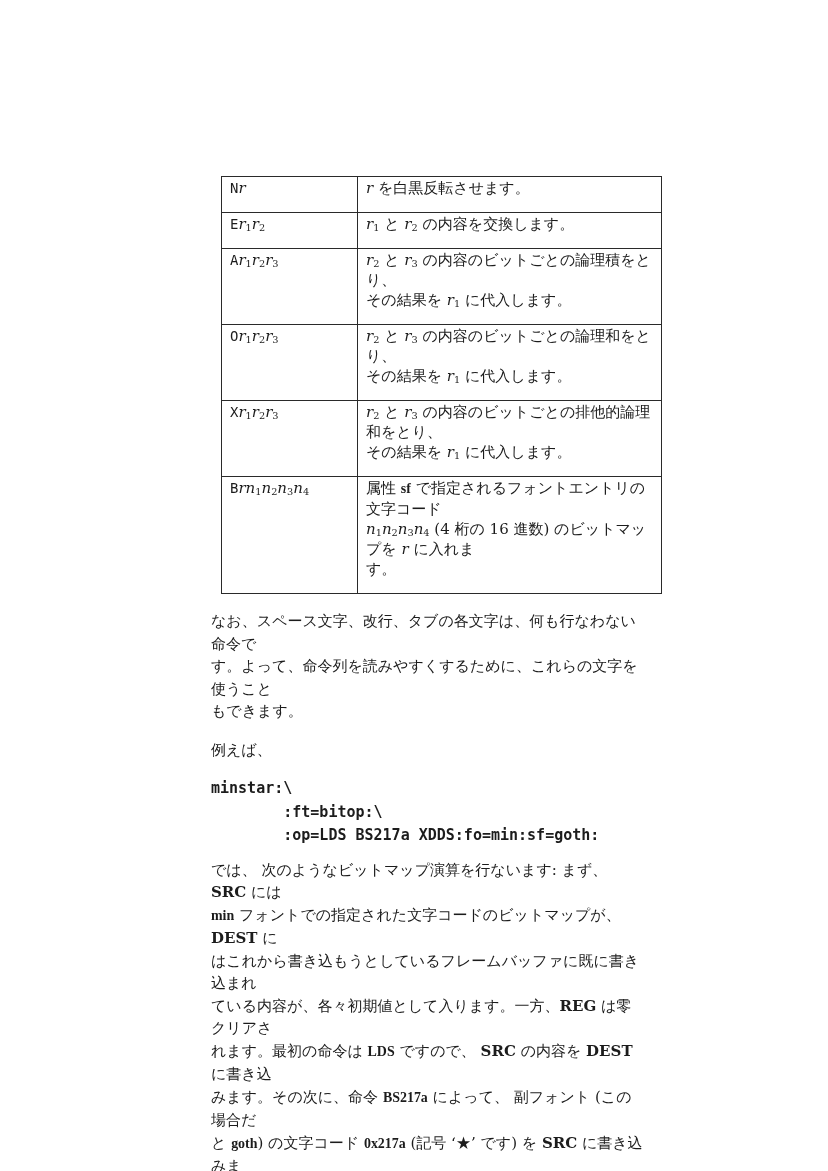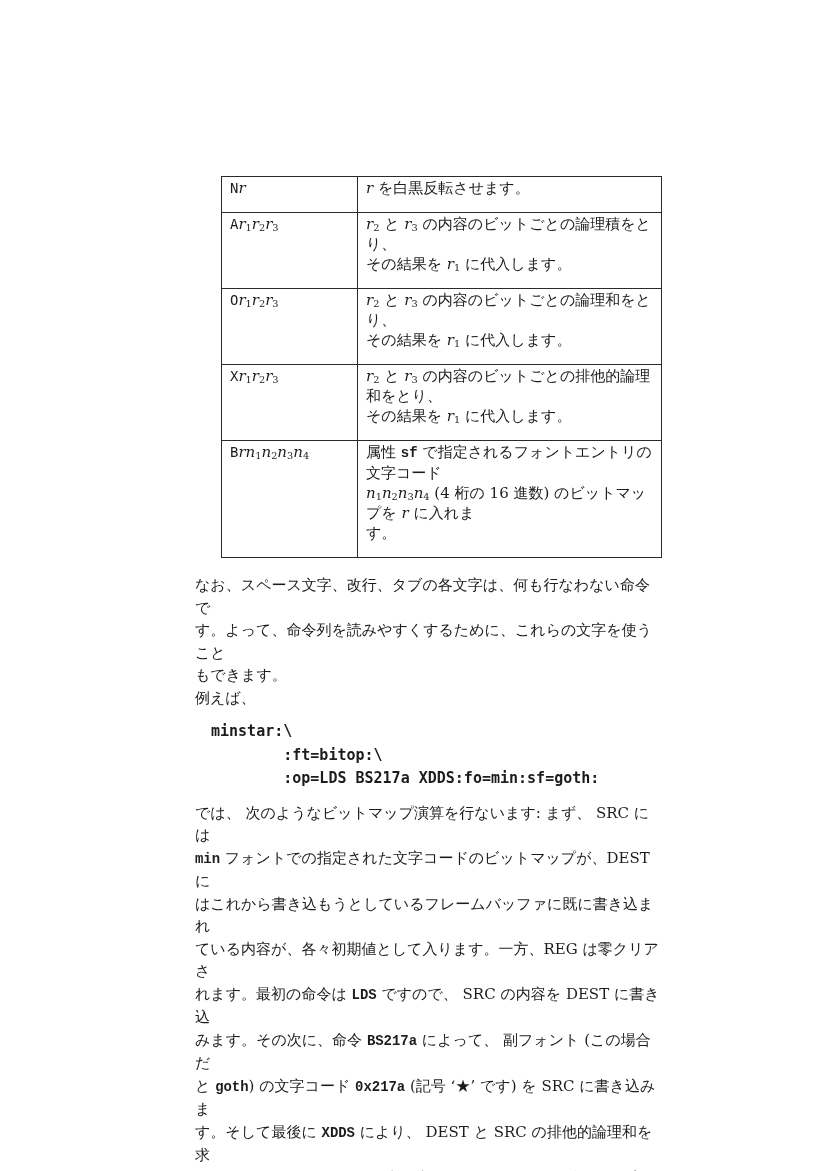--- a/index.html
+++ b/index.html
@@ -8,53 +8,57 @@
     background: #ffffff; color: #1c1c1c;
     font-family: "DejaVu Serif", "Liberation Serif", serif;
     position: relative; overflow: hidden;
   }
   .content {
     position: absolute; left: 195px; top: 176px; width: 467px;
     font-size: 15px; line-height: 22.5px; text-align: left;
   }
   
   .seg-tt  { font-family: "DejaVu Sans Mono", "Liberation Mono", monospace; font-size: 0.93em; }
-  .seg-btt { font-family: Liberation Mono, monospace; font-weight: bold; font-size: 0.93em; }
+  .seg-btt { font-family: Liberation Serif, serif; font-weight: bold; font-size: 0.93em; }
   .seg-i   { font-style: italic; }
-  .seg-b   { font-weight: normal; }
+  .seg-b   { font-weight: bold; }
   sub { font-size: 0.65em; line-height: 0; vertical-align: -0.25em; }
 
   table.op-table {
     border-collapse: collapse; margin-left: 26px; width: 441px;
     line-height: 20px; font-size: 15px;
   }
   .op-table td { border: 1px solid #2a2a2a; padding: 1px 9px 14px 8px; vertical-align: top; }
   .op-table td.op-cell { width: 118px; }
 
-  .para { margin: 0; }
+  .para { margin: 16px; }
   .p1 { margin-top: 16px; }
   .p2 { margin-top: 0; }
   .p3 { margin-top: 11px; }
 
   pre.code {
     margin: 11px 0 0 16px;
     font-family: "DejaVu Sans Mono", "Liberation Mono", monospace;
     font-weight: bold; font-size: 15px; line-height: 23.5px;
   }
 </style>
 </head>
 <body>
 
 <div class="content">
 
   <table class="op-table">
     <tbody>
       <tr>
         <td class="op-cell"><span class="seg-tt">N</span><span class="seg-i">r</span></td>
         <td><span class="seg-i">r</span> を白黒反転させます。</td>
+      </tr>
+      <tr>
+        <td class="op-cell"><span class="seg-tt">E</span><span class="seg-i">r</span><sub>1</sub><span class="seg-i">r</span><sub>2</sub></td>
+        <td><span class="seg-i">r</span><sub>1</sub> と <span class="seg-i">r</span><sub>2</sub> の内容を交換します。</td>
       </tr>
       <tr>
         <td class="op-cell"><span class="seg-tt">A</span><span class="seg-i">r</span><sub>1</sub><span class="seg-i">r</span><sub>2</sub><span class="seg-i">r</span><sub>3</sub></td>
         <td><span class="seg-i">r</span><sub>2</sub> と <span class="seg-i">r</span><sub>3</sub> の内容のビットごとの論理積をとり、<br>その結果を <span class="seg-i">r</span><sub>1</sub> に代入します。</td>
       </tr>
       <tr>
         <td class="op-cell"><span class="seg-tt">O</span><span class="seg-i">r</span><sub>1</sub><span class="seg-i">r</span><sub>2</sub><span class="seg-i">r</span><sub>3</sub></td>
         <td><span class="seg-i">r</span><sub>2</sub> と <span class="seg-i">r</span><sub>3</sub> の内容のビットごとの論理和をとり、<br>その結果を <span class="seg-i">r</span><sub>1</sub> に代入します。</td>
       </tr>
       <tr>

